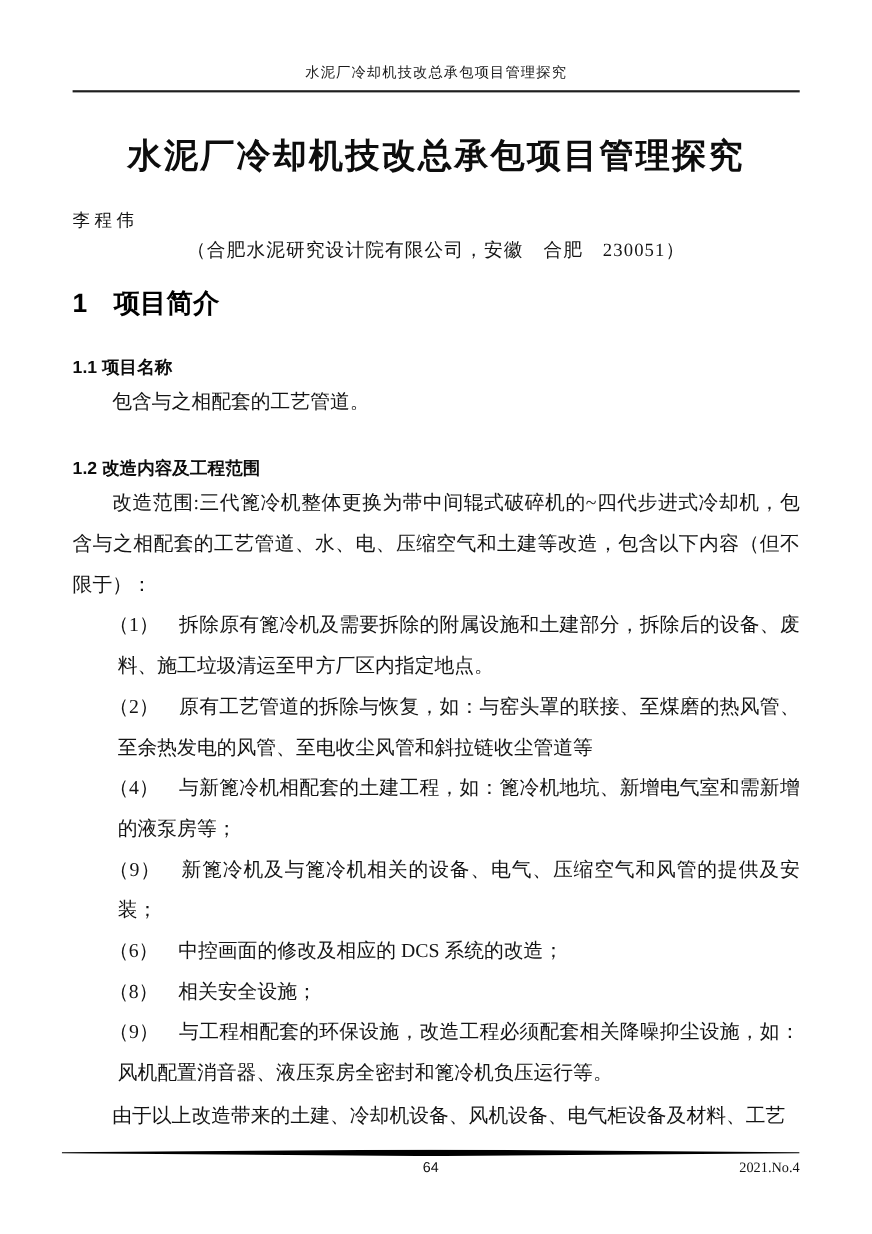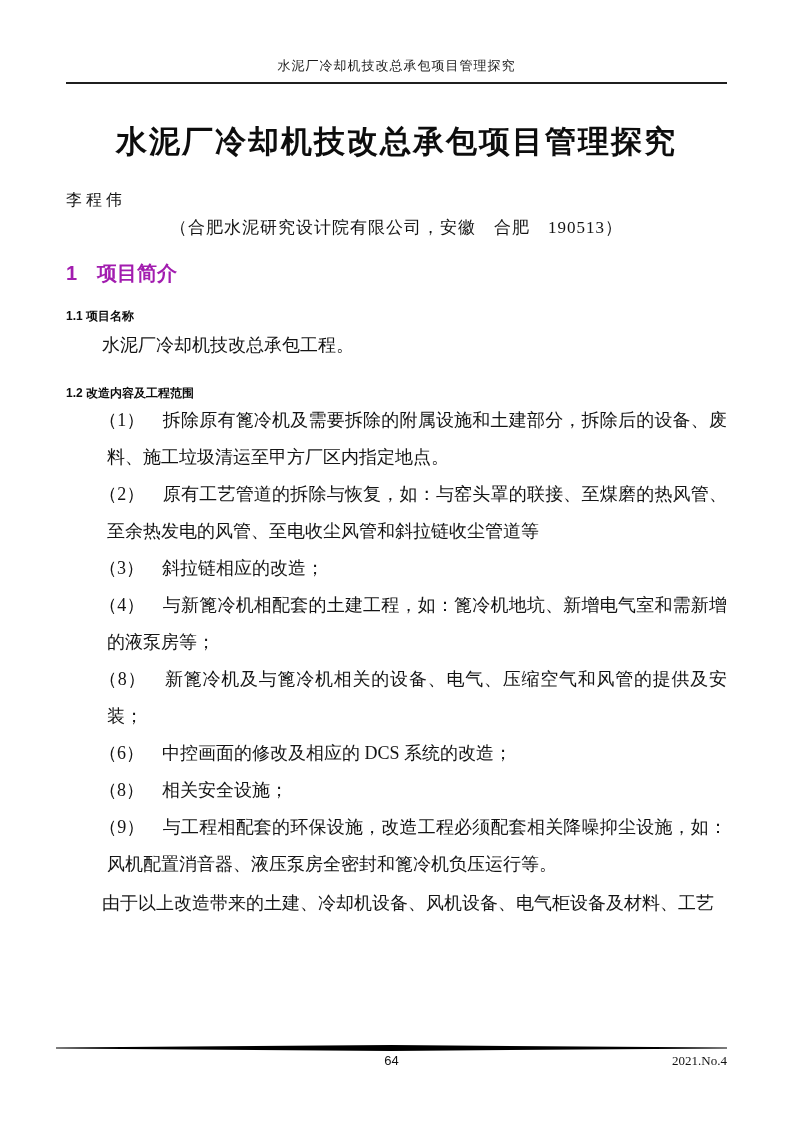--- a/index.html
+++ b/index.html
@@ -47,28 +47,28 @@
   .affiliation-line {
     margin-top: 5px;
     text-align: center;
     font-size: 17px;
     letter-spacing: 1px;
   }
   .h1 {
     margin-top: 21px;
     font-family: "Liberation Sans", sans-serif;
     font-weight: bold;
-    font-size: 20px;
-    color: #a21caf;
+    font-size: 24px;
+    color: #000000;
   }
   .h2 {
-    margin-top: 21px;
+    margin-top: 32px;
     font-family: "Liberation Sans", sans-serif;
     font-weight: bold;
-    font-size: 12px;
+    font-size: 16px;
     color: #0d0d0d;
   }
   .body-text {
     font-size: 18px;
     line-height: 37px;
     text-align: justify;
     color: #141414;
   }
   .para {
     text-indent: 36px;
@@ -115,36 +115,36 @@
 <div class="page">
 
   <div class="running-head">水泥厂冷却机技改总承包项目管理探究</div>
 
   <div class="head-rule"></div>
 
   <div class="paper-title">水泥厂冷却机技改总承包项目管理探究</div>
 
   <div class="author-line">李程伟</div>
 
-  <div class="affiliation-line">（合肥水泥研究设计院有限公司，安徽　合肥　190513）</div>
+  <div class="affiliation-line">（合肥水泥研究设计院有限公司，安徽　合肥　230051）</div>
 
   <div class="h1">1　项目简介</div>
 
   <div class="h2">1.1 项目名称</div>
 
-  <div class="body-text para">水泥厂冷却机技改总承包工程。</div>
+  <div class="body-text para">包含与之相配套的工艺管道。</div>
 
   <div class="h2">1.2 改造内容及工程范围</div>
 
+  <div class="body-text para">改造范围:三代篦冷机整体更换为带中间辊式破碎机的~四代步进式冷却机，包含与之相配套的工艺管道、水、电、压缩空气和土建等改造，包含以下内容（但不限于）：</div>
 
   <div class="body-text list-item">（1）　拆除原有篦冷机及需要拆除的附属设施和土建部分，拆除后的设备、废料、施工垃圾清运至甲方厂区内指定地点。</div>
   <div class="body-text list-item">（2）　原有工艺管道的拆除与恢复，如：与窑头罩的联接、至煤磨的热风管、至余热发电的风管、至电收尘风管和斜拉链收尘管道等</div>
-  <div class="body-text list-item">（3）　斜拉链相应的改造；</div>
   <div class="body-text list-item">（4）　与新篦冷机相配套的土建工程，如：篦冷机地坑、新增电气室和需新增的液泵房等；</div>
-  <div class="body-text list-item">（8）　新篦冷机及与篦冷机相关的设备、电气、压缩空气和风管的提供及安装；</div>
+  <div class="body-text list-item">（9）　新篦冷机及与篦冷机相关的设备、电气、压缩空气和风管的提供及安装；</div>
   <div class="body-text list-item">（6）　中控画面的修改及相应的 DCS 系统的改造；</div>
   <div class="body-text list-item">（8）　相关安全设施；</div>
   <div class="body-text list-item">（9）　与工程相配套的环保设施，改造工程必须配套相关降噪抑尘设施，如：风机配置消音器、液压泵房全密封和篦冷机负压运行等。</div>
 
   <div class="body-text para">由于以上改造带来的土建、冷却机设备、风机设备、电气柜设备及材料、工艺</div>
 
   <div class="footer">
     <div class="footer-rule"></div>
     <div class="footer-row">
       <span class="page-number">64</span>

